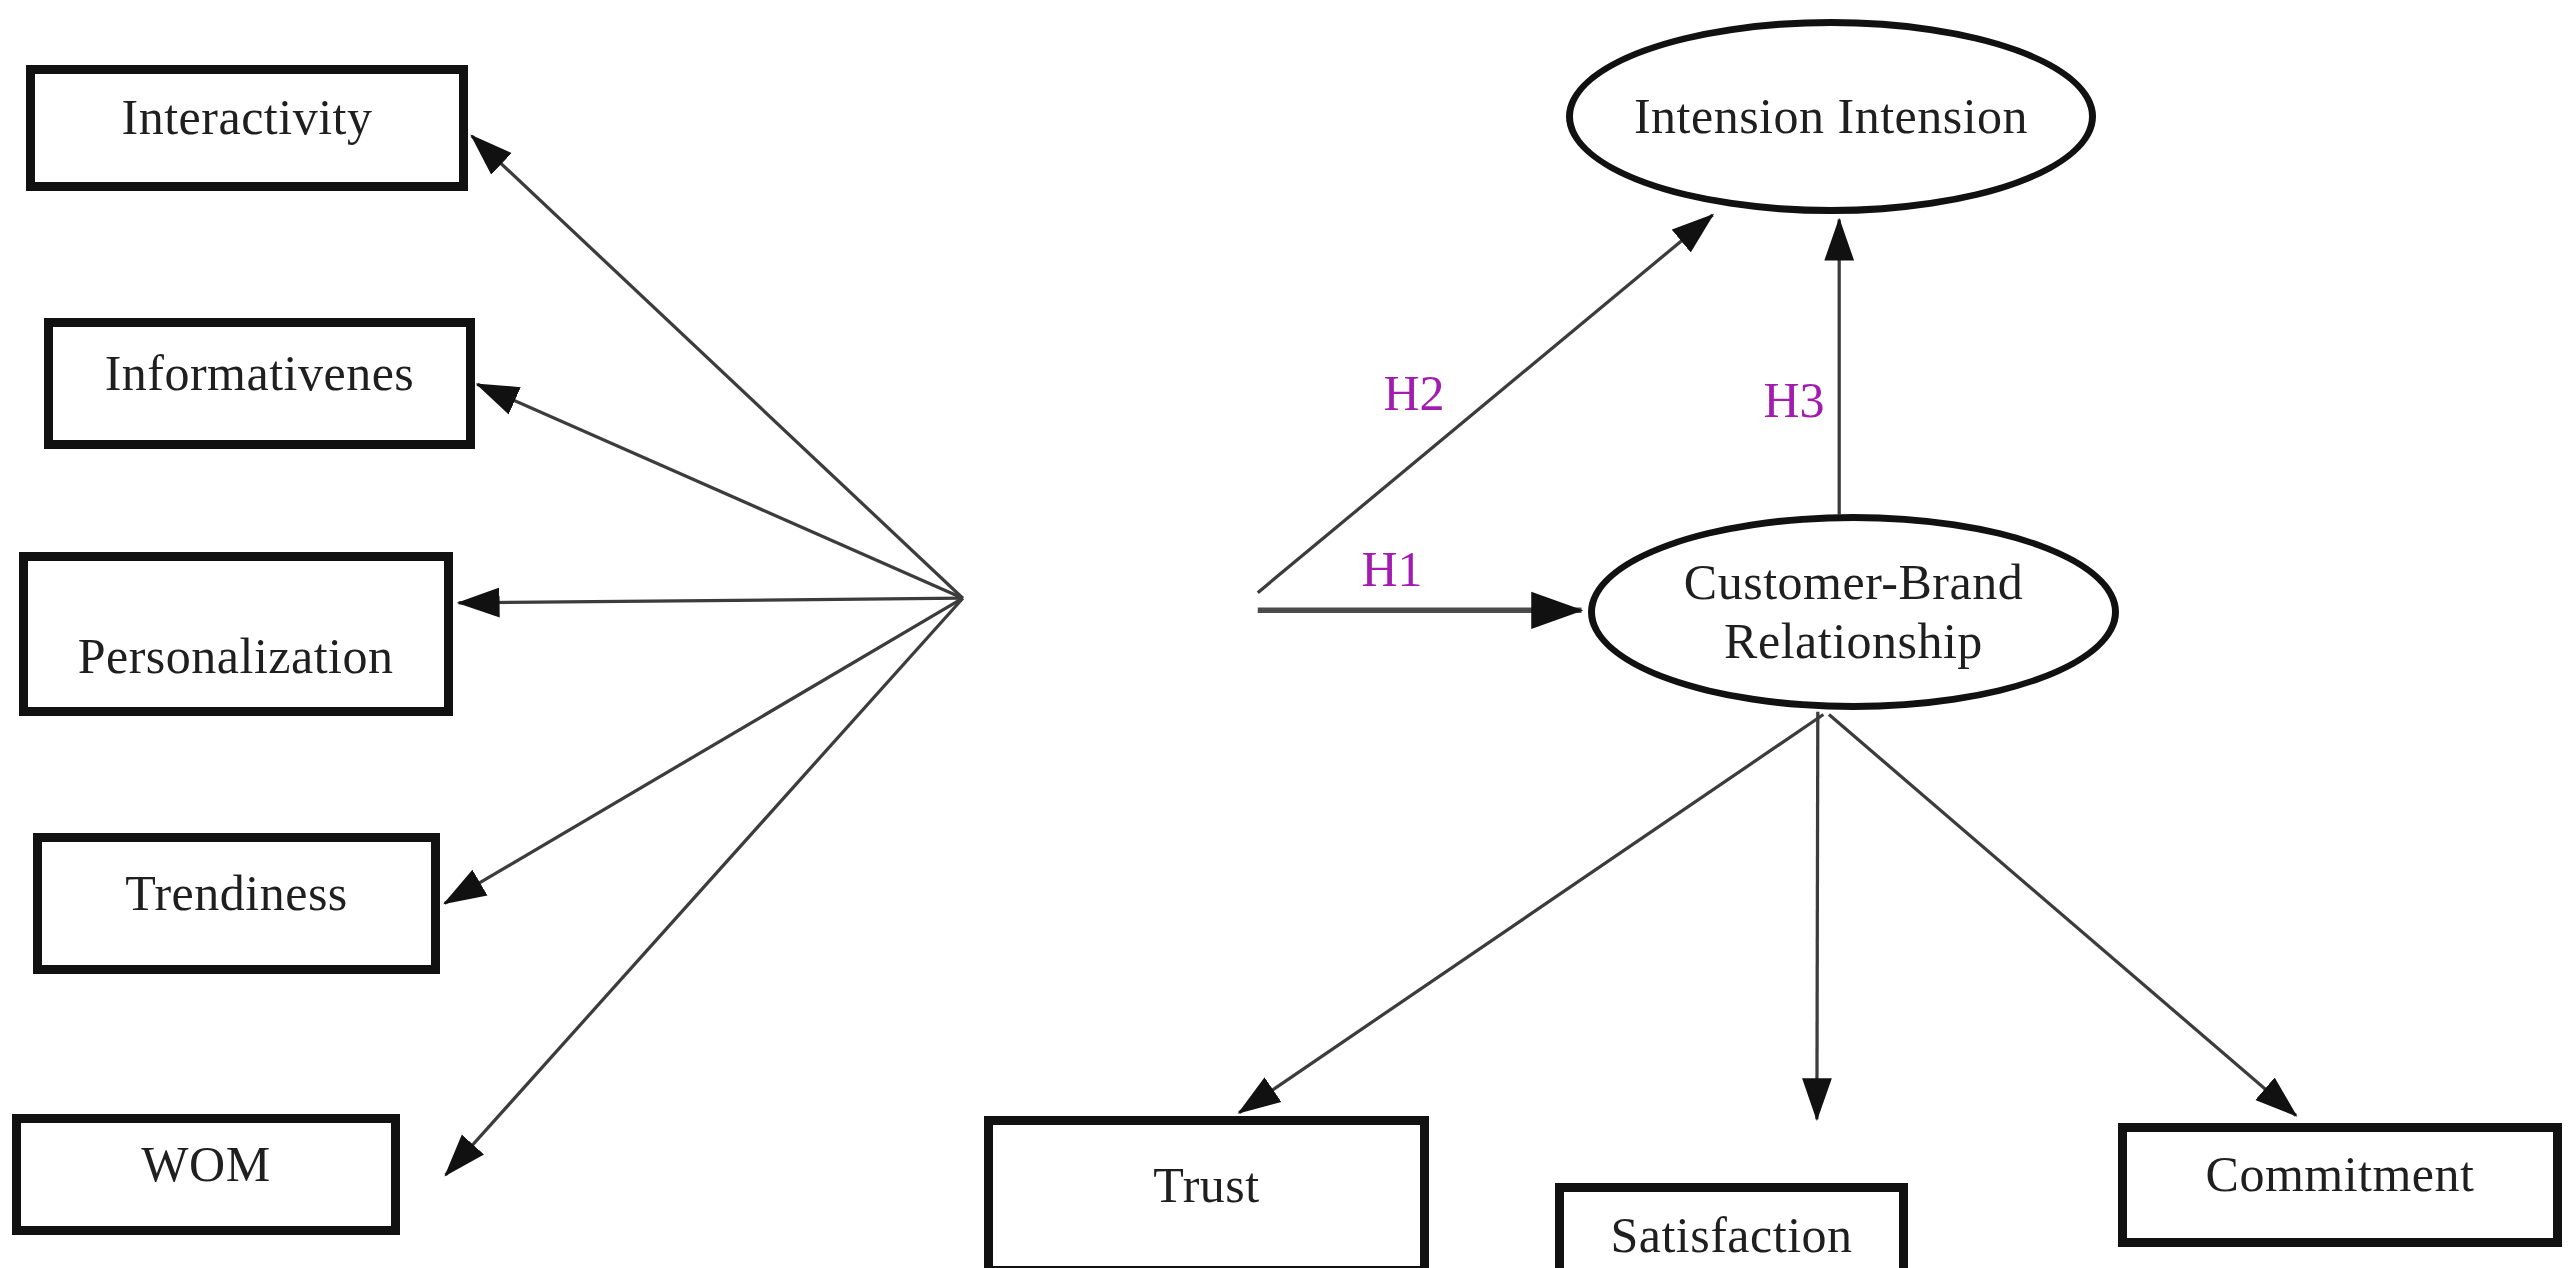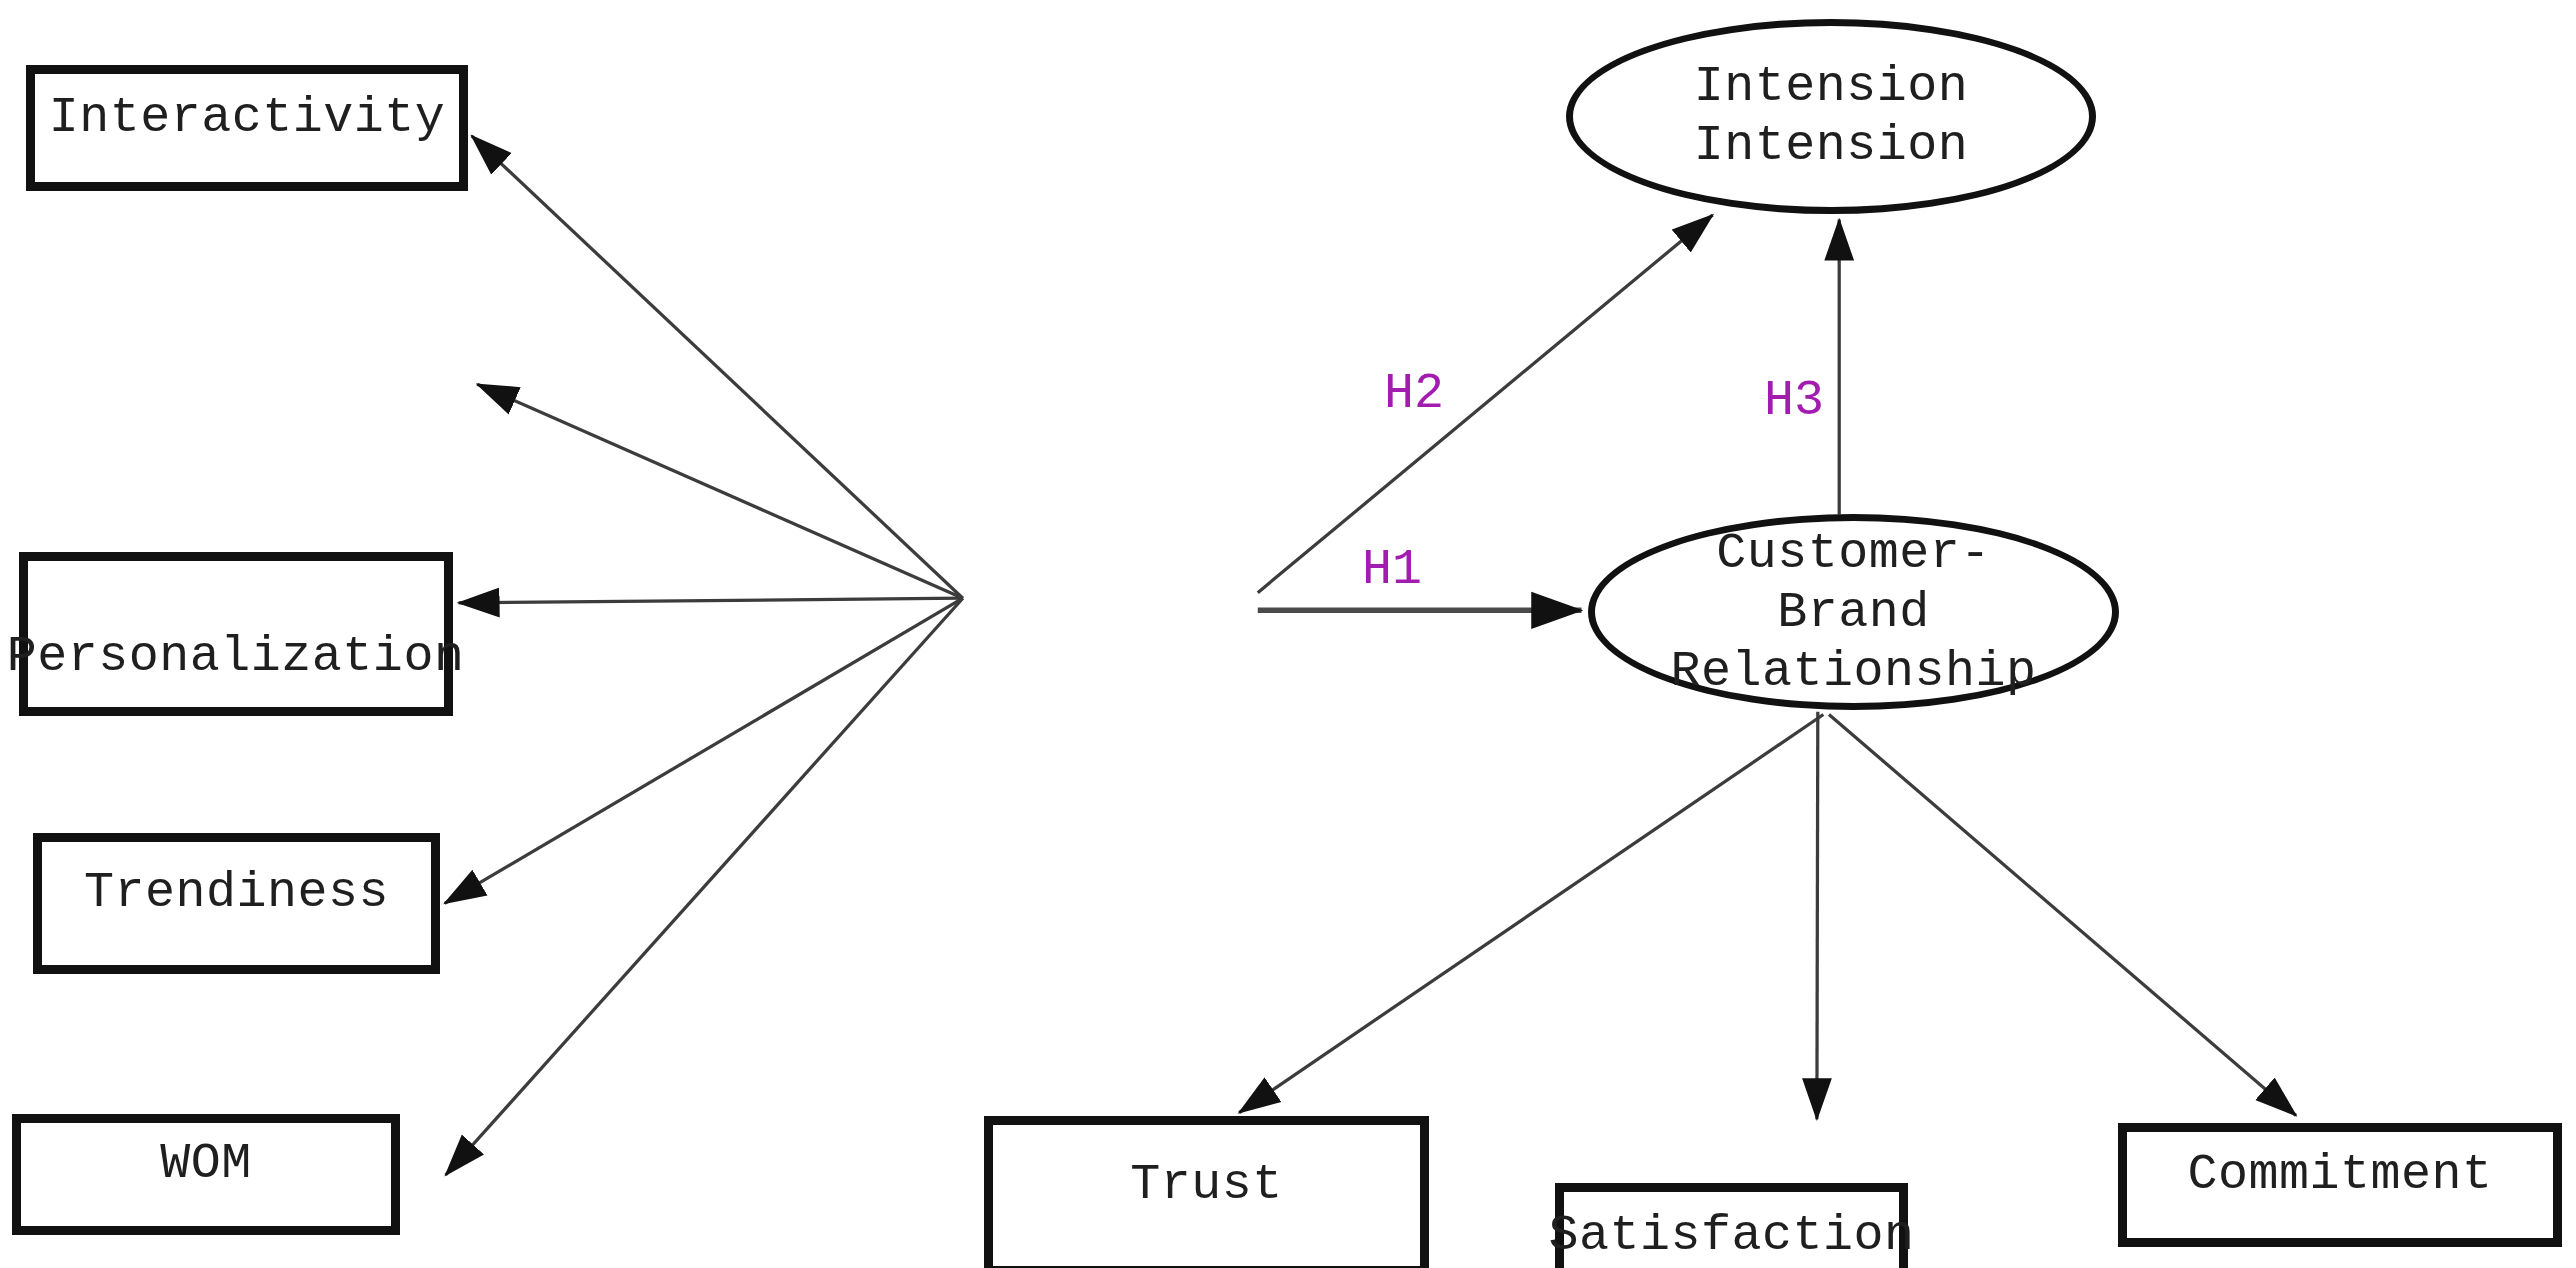--- a/index.html
+++ b/index.html
@@ -5,21 +5,21 @@
   html, body {
     margin: 0;
     padding: 0;
     background: #ffffff;
   }
   .canvas {
     position: relative;
     width: 2576px;
     height: 1269px;
     background: #ffffff;
-    font-family: Liberation Mono, monospace;
+    font-family: Liberation Serif, serif;
     overflow: hidden;
   }
   .connectors {
     position: absolute;
     left: 0; top: 0;
     width: 2576px;
     height: 1269px;
   }
   .connectors path.thin {
     stroke: #3c3c3c;
@@ -94,20 +94,23 @@
 
     <path class="thin" d="M1960,768 L1332,1196" marker-end="url(#head)"></path>
     <path class="thin" d="M1954,765 L1953,1203" marker-end="url(#head)"></path>
     <path class="thin" d="M1966,768 L2468,1199" marker-end="url(#head)"></path>
   </svg>
 
   <div class="node rect-node" style="left:26px; top:65px; width:442px; height:126px;">
     <span class="node-label">Interactivity</span>
   </div>
 
+  <div class="node rect-node" style="left:44px; top:318px; width:431px; height:131px;">
+    <span class="node-label">Informativenes</span>
+  </div>
 
   <div class="node rect-node" style="left:18.6px; top:552px; width:434px; height:164px;align-items:flex-end;">
     <span class="node-label">Personalization</span>
   </div>
 
   <div class="node rect-node" style="left:33px; top:833px; width:407px; height:141px;">
     <span class="node-label">Trendiness</span>
   </div>
 
   <div class="node rect-node" style="left:12px; top:1114px; width:388px; height:121px;">

